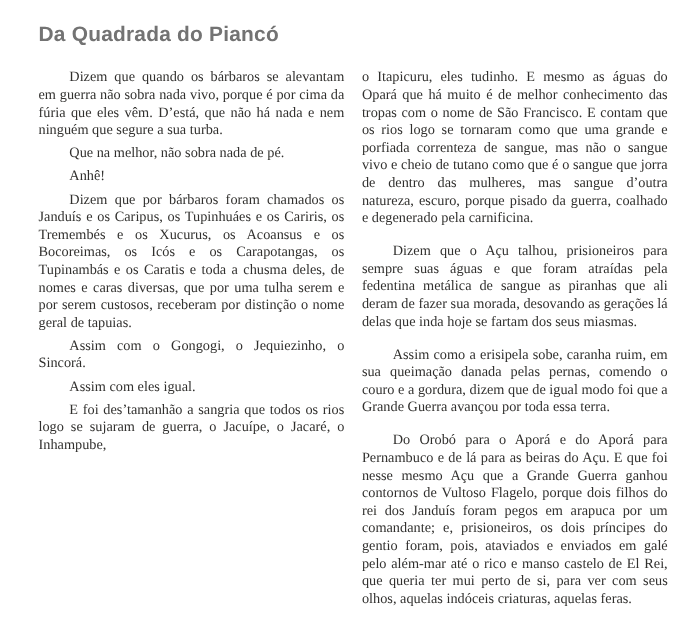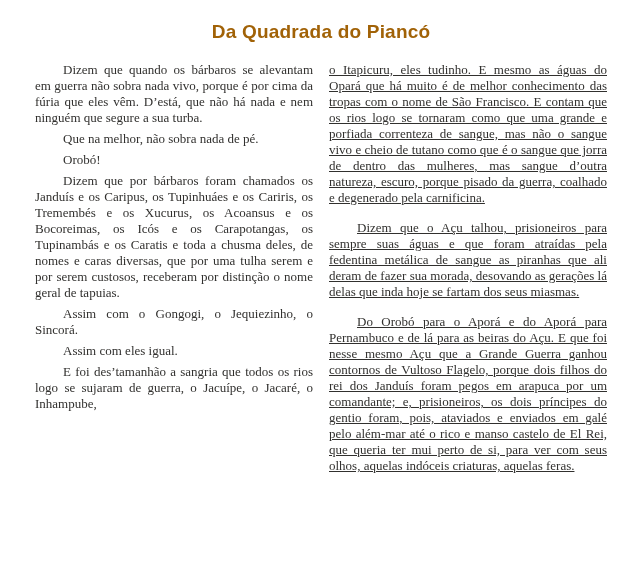--- a/index.html
+++ b/index.html
@@ -12,22 +12,21 @@
     width: 636px;
     height: 563px;
     background: #ffffff;
     padding: 21px 29px 0 35px;
     overflow: hidden;
   }
   .page-title {
     font-family: "Liberation Sans", sans-serif;
     font-size: 19px;
     font-weight: 700;
-    color: #a16207;
-    text-align: center;
+    color: #737373;
     margin: 0 0 19px 0;
     letter-spacing: 0.2px;
   }
   .columns {
     display: flex;
     gap: 16px;
   }
   .col {
     flex: 1 1 0;
     font-family: "Liberation Serif", serif;
@@ -35,40 +34,40 @@
     line-height: 16px;
     color: #31302e;
     text-align: justify;
   }
   .para {
     margin: 0 0 5px 0;
     text-indent: 28px;
   }
   .col--loose .para {
     margin-bottom: 14px;
-    text-decoration: underline;
   }
   .para.no-indent {
     text-indent: 0;
   }
 </style>
 </head>
 <body>
 
 <div class="page">
   <h1 class="page-title">Da Quadrada do Piancó</h1>
   <div class="columns">
     <div class="col" id="col-left">
         <p class="para">Dizem que quando os bárbaros se alevantam em guerra não sobra nada vivo, porque é por cima da fúria que eles vêm. D’está, que não há nada e nem ninguém que segure a sua turba.</p>
         <p class="para">Que na melhor, não sobra nada de pé.</p>
-        <p class="para">Orobó!</p>
+        <p class="para">Anhê!</p>
         <p class="para">Dizem que por bárbaros foram chamados os Janduís e os Caripus, os Tupinhuáes e os Cariris, os Tremembés e os Xucurus, os Acoansus e os Bocoreimas, os Icós e os Carapotangas, os Tupinambás e os Caratis e toda a chusma deles, de nomes e caras diversas, que por uma tulha serem e por serem custosos, receberam por distinção o nome geral de tapuias.</p>
         <p class="para">Assim com o Gongogi, o Jequiezinho, o Sincorá.</p>
         <p class="para">Assim com eles igual.</p>
         <p class="para">E foi des’tamanhão a sangria que todos os rios logo se sujaram de guerra, o Jacuípe, o Jacaré, o Inhampube,</p>
       </div>
     <div class="col col--loose" id="col-right">
         <p class="para no-indent">o Itapicuru, eles tudinho. E mesmo as águas do Opará que há muito é de melhor conhecimento das tropas com o nome de São Francisco. E contam que os rios logo se tornaram como que uma grande e porfiada correnteza de sangue, mas não o sangue vivo e cheio de tutano como que é o sangue que jorra de dentro das mulheres, mas sangue d’outra natureza, escuro, porque pisado da guerra, coalhado e degenerado pela carnificina.</p>
         <p class="para">Dizem que o Açu talhou, prisioneiros para sempre suas águas e que foram atraídas pela fedentina metálica de sangue as piranhas que ali deram de fazer sua morada, desovando as gerações lá delas que inda hoje se fartam dos seus miasmas.</p>
+        <p class="para">Assim como a erisipela sobe, caranha ruim, em sua queimação danada pelas pernas, comendo o couro e a gordura, dizem que de igual modo foi que a Grande Guerra avançou por toda essa terra.</p>
         <p class="para">Do Orobó para o Aporá e do Aporá para Pernambuco e de lá para as beiras do Açu. E que foi nesse mesmo Açu que a Grande Guerra ganhou contornos de Vultoso Flagelo, porque dois filhos do rei dos Janduís foram pegos em arapuca por um comandante; e, prisioneiros, os dois príncipes do gentio foram, pois, ataviados e enviados em galé pelo além-mar até o rico e manso castelo de El Rei, que queria ter mui perto de si, para ver com seus olhos, aquelas indóceis criaturas, aquelas feras.</p>
       </div>
   </div>
 </div>
 
 </body></html>

